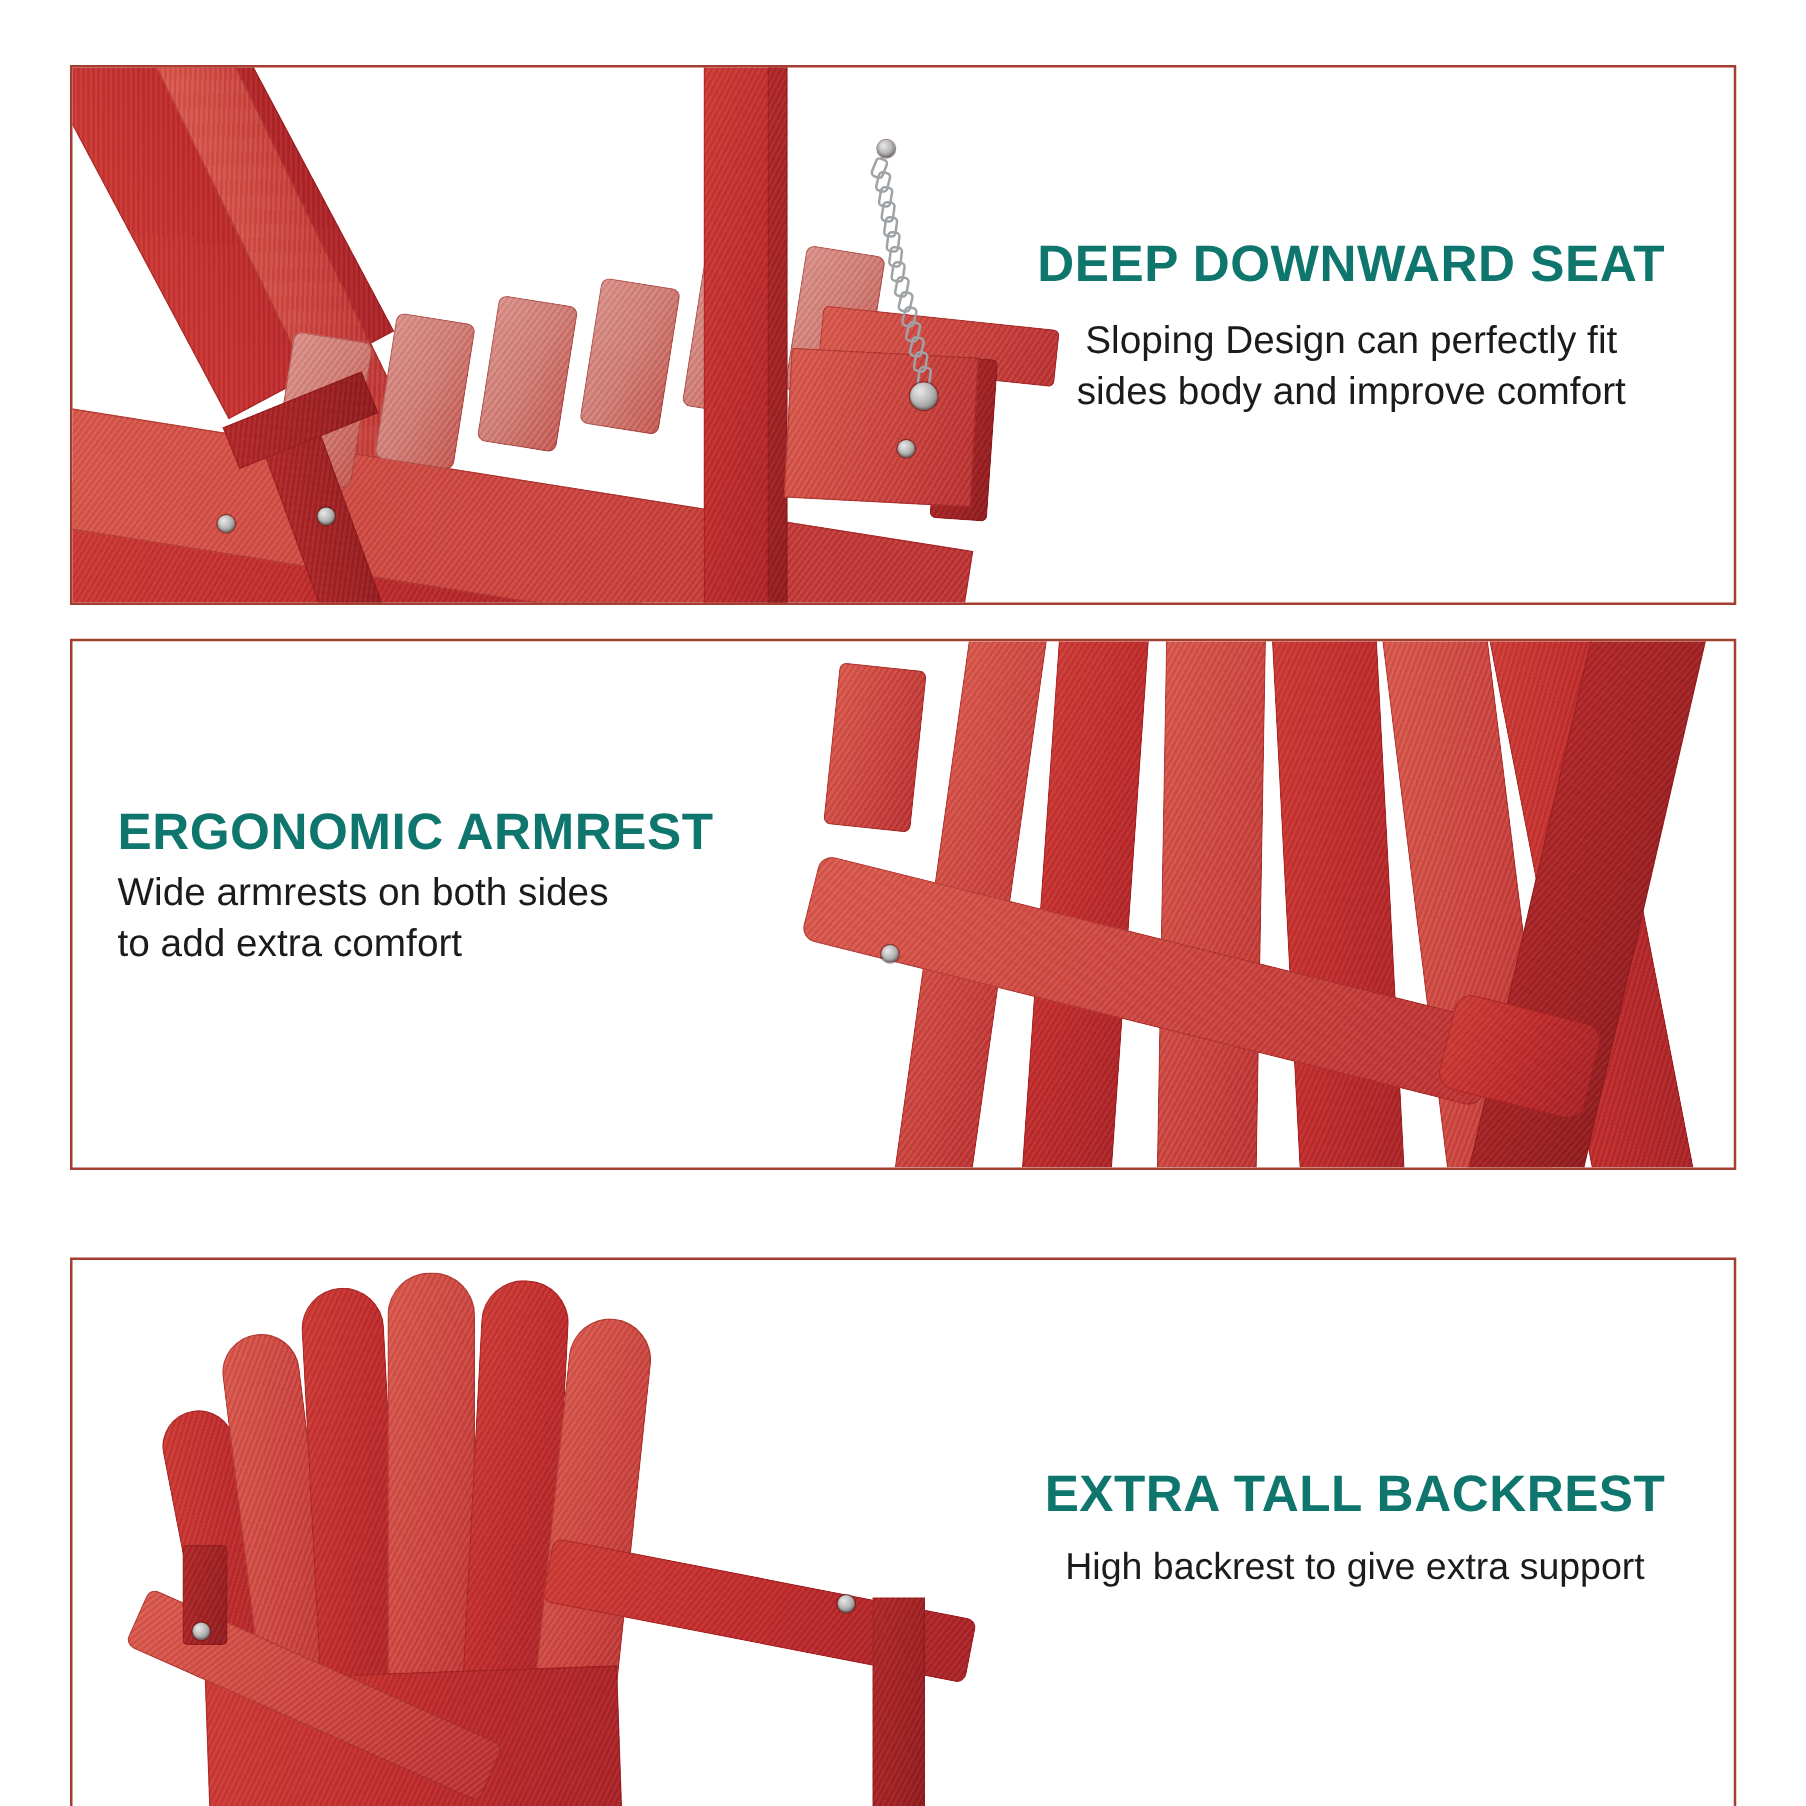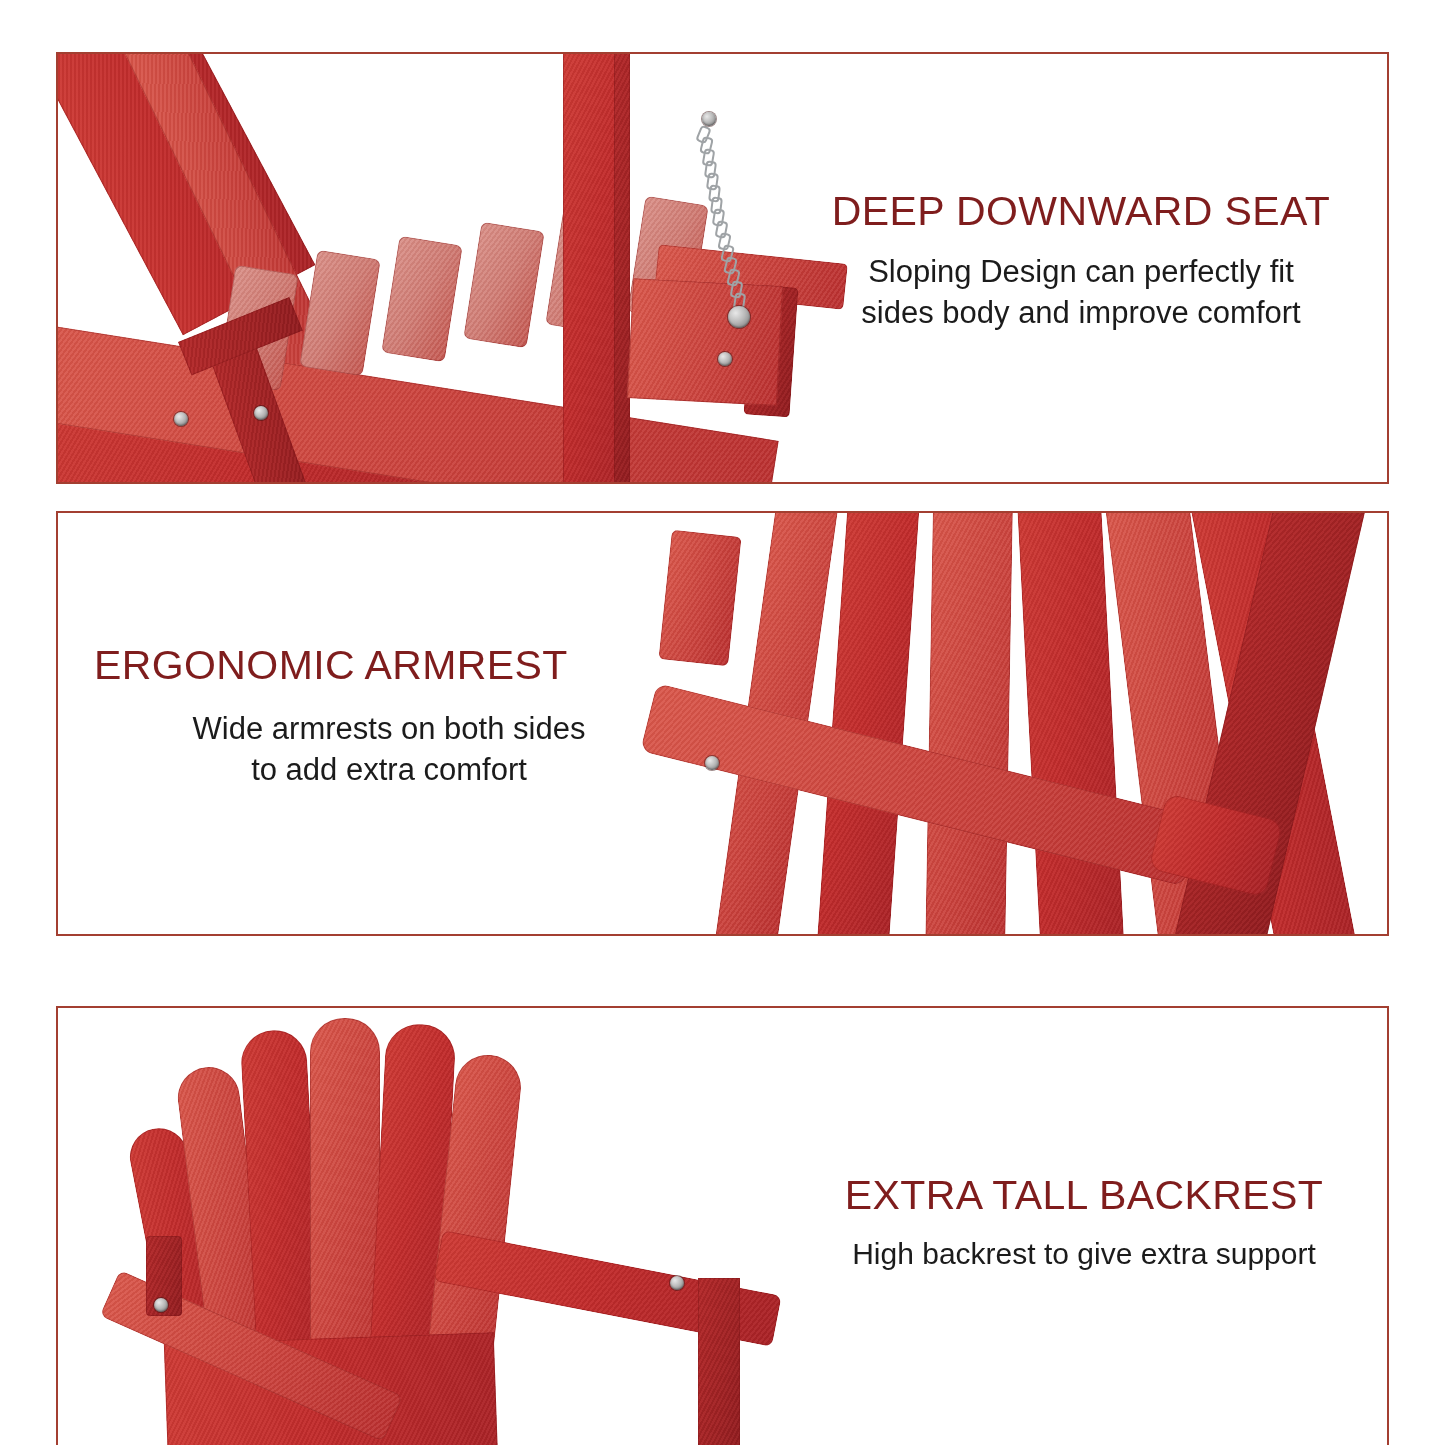--- a/index.html
+++ b/index.html
@@ -28,41 +28,41 @@
     background: #ffffff;
     overflow: hidden;
   }
   #panel-1 { left: 56px;  top: 52px;   width: 1333px; height: 432px; }
   #panel-2 { left: 56px;  top: 511px;  width: 1333px; height: 425px; }
   #panel-3 { left: 56px;  top: 966px;  width: 1333px; height: 504px; margin-top: 40px; }
 
   
   .txt { position: absolute; }
   .headline {
-    color: #7f1d1d;
+    color: #0f766e;
     font-size: 40px;
     letter-spacing: 0.4px;
-    font-weight: 400;
+    font-weight: 700;
     white-space: nowrap;
     line-height: 1.1;
   }
   .subline {
     color: #1b1b1b;
     font-size: 31px;
     font-weight: 400;
     line-height: 1.32;
   }
 
   #text-1 { right: 26px; top: 135px; width: 560px; text-align: center; }
   #text-1 .headline { font-size: 41px; }
   #text-1 .subline  { margin-top: 18px; }
 
   #text-2 { left: 36px; top: 130px; width: 590px; text-align: left; }
   #text-2 .headline { font-size: 41px; }
-  #text-2 .subline  { margin-top: 21px; text-align: center; }
+  #text-2 .subline  { margin-top: 6px; }
 
   #text-3 { right: 18px; top: 165px; width: 570px; text-align: center; }
   #text-3 .headline { font-size: 41px; }
   #text-3 .subline  { margin-top: 16px; white-space: nowrap; font-size: 30px;}
 
   
   .photo {
     position: absolute;
     overflow: hidden;
   }

